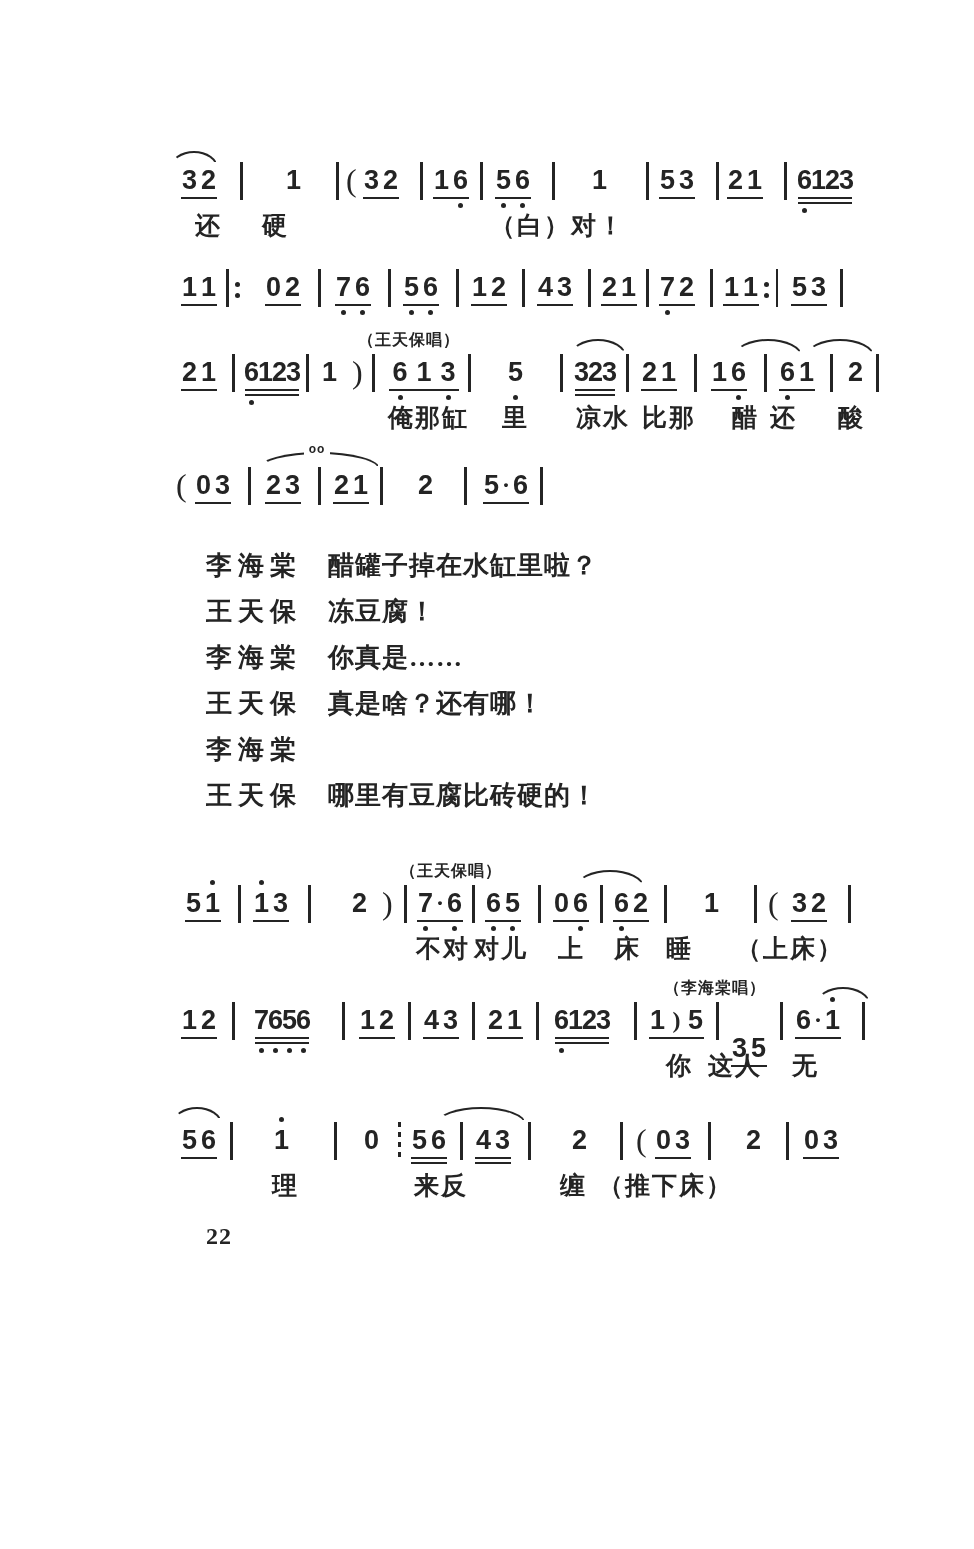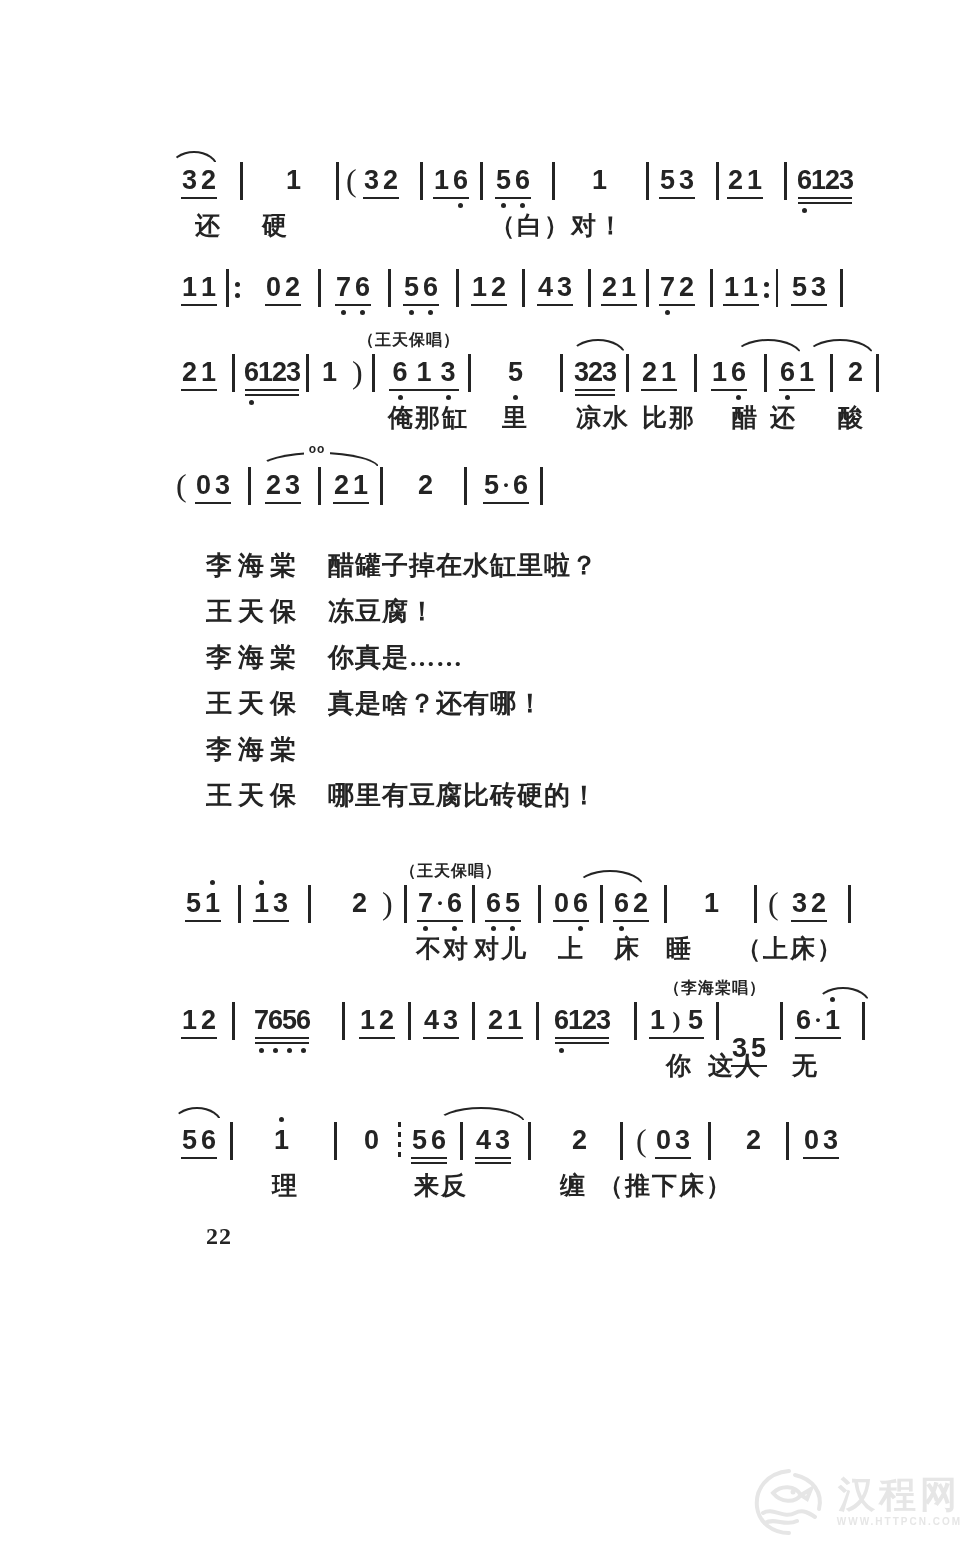--- a/index.html
+++ b/index.html
@@ -267,30 +267,13 @@
       </div>
       <div class="drow">
         <div class="dspeaker">李海棠</div>
       </div>
       <div class="drow">
         <div class="dspeaker">王天保</div>
         <div class="dtext">哪里有豆腐比砖硬的！</div>
       </div>
     </div>
   <div class="page-number">22</div>
-  <div class="watermark">
-    <svg width="80" height="74" viewBox="0 0 80 74">
-      <g fill="none" stroke="#e6e6e6" stroke-width="4" stroke-linecap="round">
-        <path d="M40 6 C 18 8, 6 24, 8 42 C 10 58, 24 68, 40 68"></path>
-        <path d="M46 10 C 64 14, 74 28, 70 44"></path>
-        <path d="M14 48 C 24 42, 34 54, 46 48 C 54 44, 60 48, 66 52"></path>
-        <path d="M16 58 C 26 52, 36 62, 48 56"></path>
-        <path d="M24 28 C 32 20, 46 20, 52 30 C 46 38, 32 38, 24 28 Z"></path>
-        <circle cx="44" cy="27" r="2.5" fill="#e6e6e6" stroke="none"></circle>
-        <path d="M52 30 L 62 24 L 58 34 Z"></path>
-      </g>
-    </svg>
-    <div class="wm-col">
-      <span class="wm-cn">汉程网</span>
-      <span class="wm-url">WWW.HTTPCN.COM</span>
-    </div>
-  </div>
 </div>
 
 </body></html>

